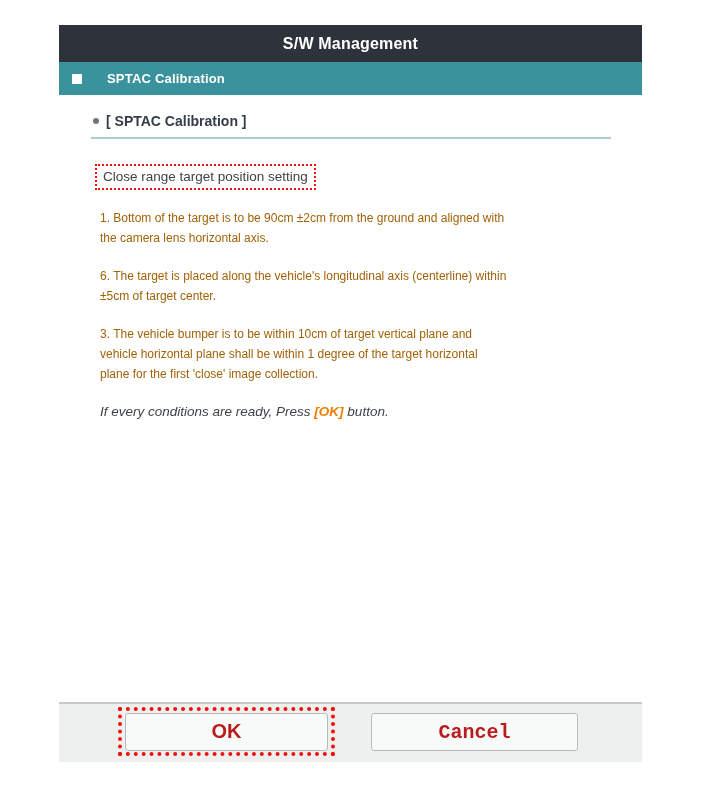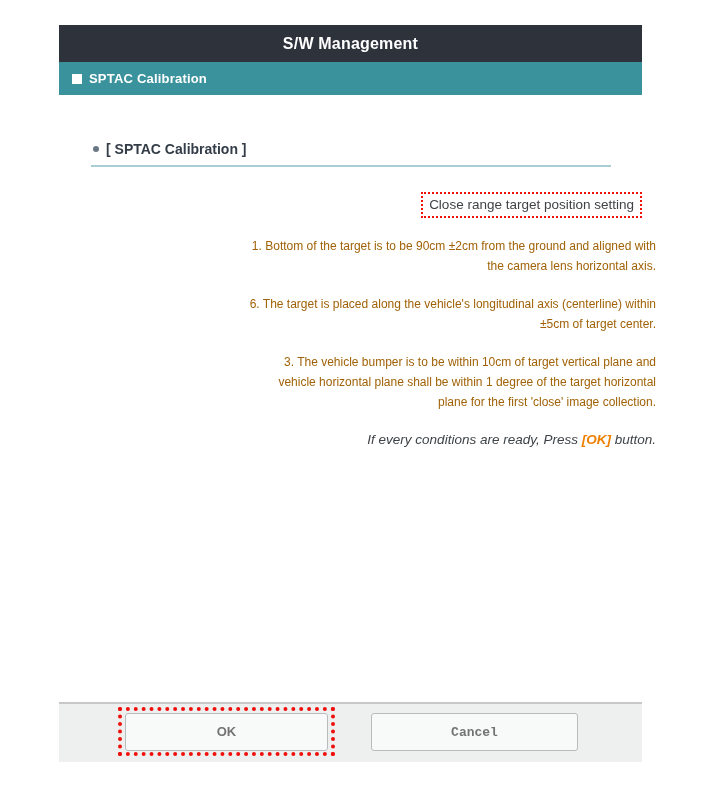--- a/index.html
+++ b/index.html
@@ -18,27 +18,27 @@
   }
   .titlebar {
     height: 37px; background: #2d323b;
     display: flex; align-items: center; justify-content: center;
   }
   .titlebar-title {
     color: #ffffff; font-size: 16px; font-weight: bold; letter-spacing: 0.2px;
   }
   .subbar {
     height: 33px; background: #3a929c;
-    display: flex; align-items: center; gap: 7px;
+    display: flex; align-items: center; gap: 25px;
     padding-left: 13px;
   }
   .subbar-square { width: 10px; height: 10px; background: #ffffff; flex: 0 0 auto; }
   .subbar-label { color: #ffffff; font-size: 13px; font-weight: bold; letter-spacing: 0.2px; }
 
-  .content { padding-top: 46px; text-align: right; }
+  .content { padding-top: 18px; }
   .heading-row {
     margin-left: 34px;
     display: flex; align-items: center; gap: 7px;
   }
   .dot-bullet { width: 6px; height: 6px; border-radius: 50%; background: #6a7885; flex: 0 0 auto; }
   .heading-text { color: #333c47; font-size: 14px; font-weight: bold; }
   .rule {
     margin: 8px 0 0 32px; width: 520px; height: 0;
     border-top: 2px solid #a9cdd3;
   }
@@ -71,21 +71,21 @@
     width: 217px; height: 49px;
     border: 4px dotted #ef100c;
     display: flex; align-items: center; justify-content: center;
   }
   .btn {
     width: 203px; height: 38px;
     background: #f8f9f9;
     border: 1px solid #b9bcbe;
     border-radius: 3px;
     font-family: "Liberation Sans", sans-serif;
-    font-size: 13px; font-weight: bold; color: #737373;
+    font-size: 20px; font-weight: bold; color: #b91c1c;
     cursor: pointer;
   }
   .btn-cancel {
     position: absolute; left: 312px; top: 9px;
     width: 207px;
     font-family: Liberation Mono, monospace;
   }
 </style>
 </head>
 <body>

